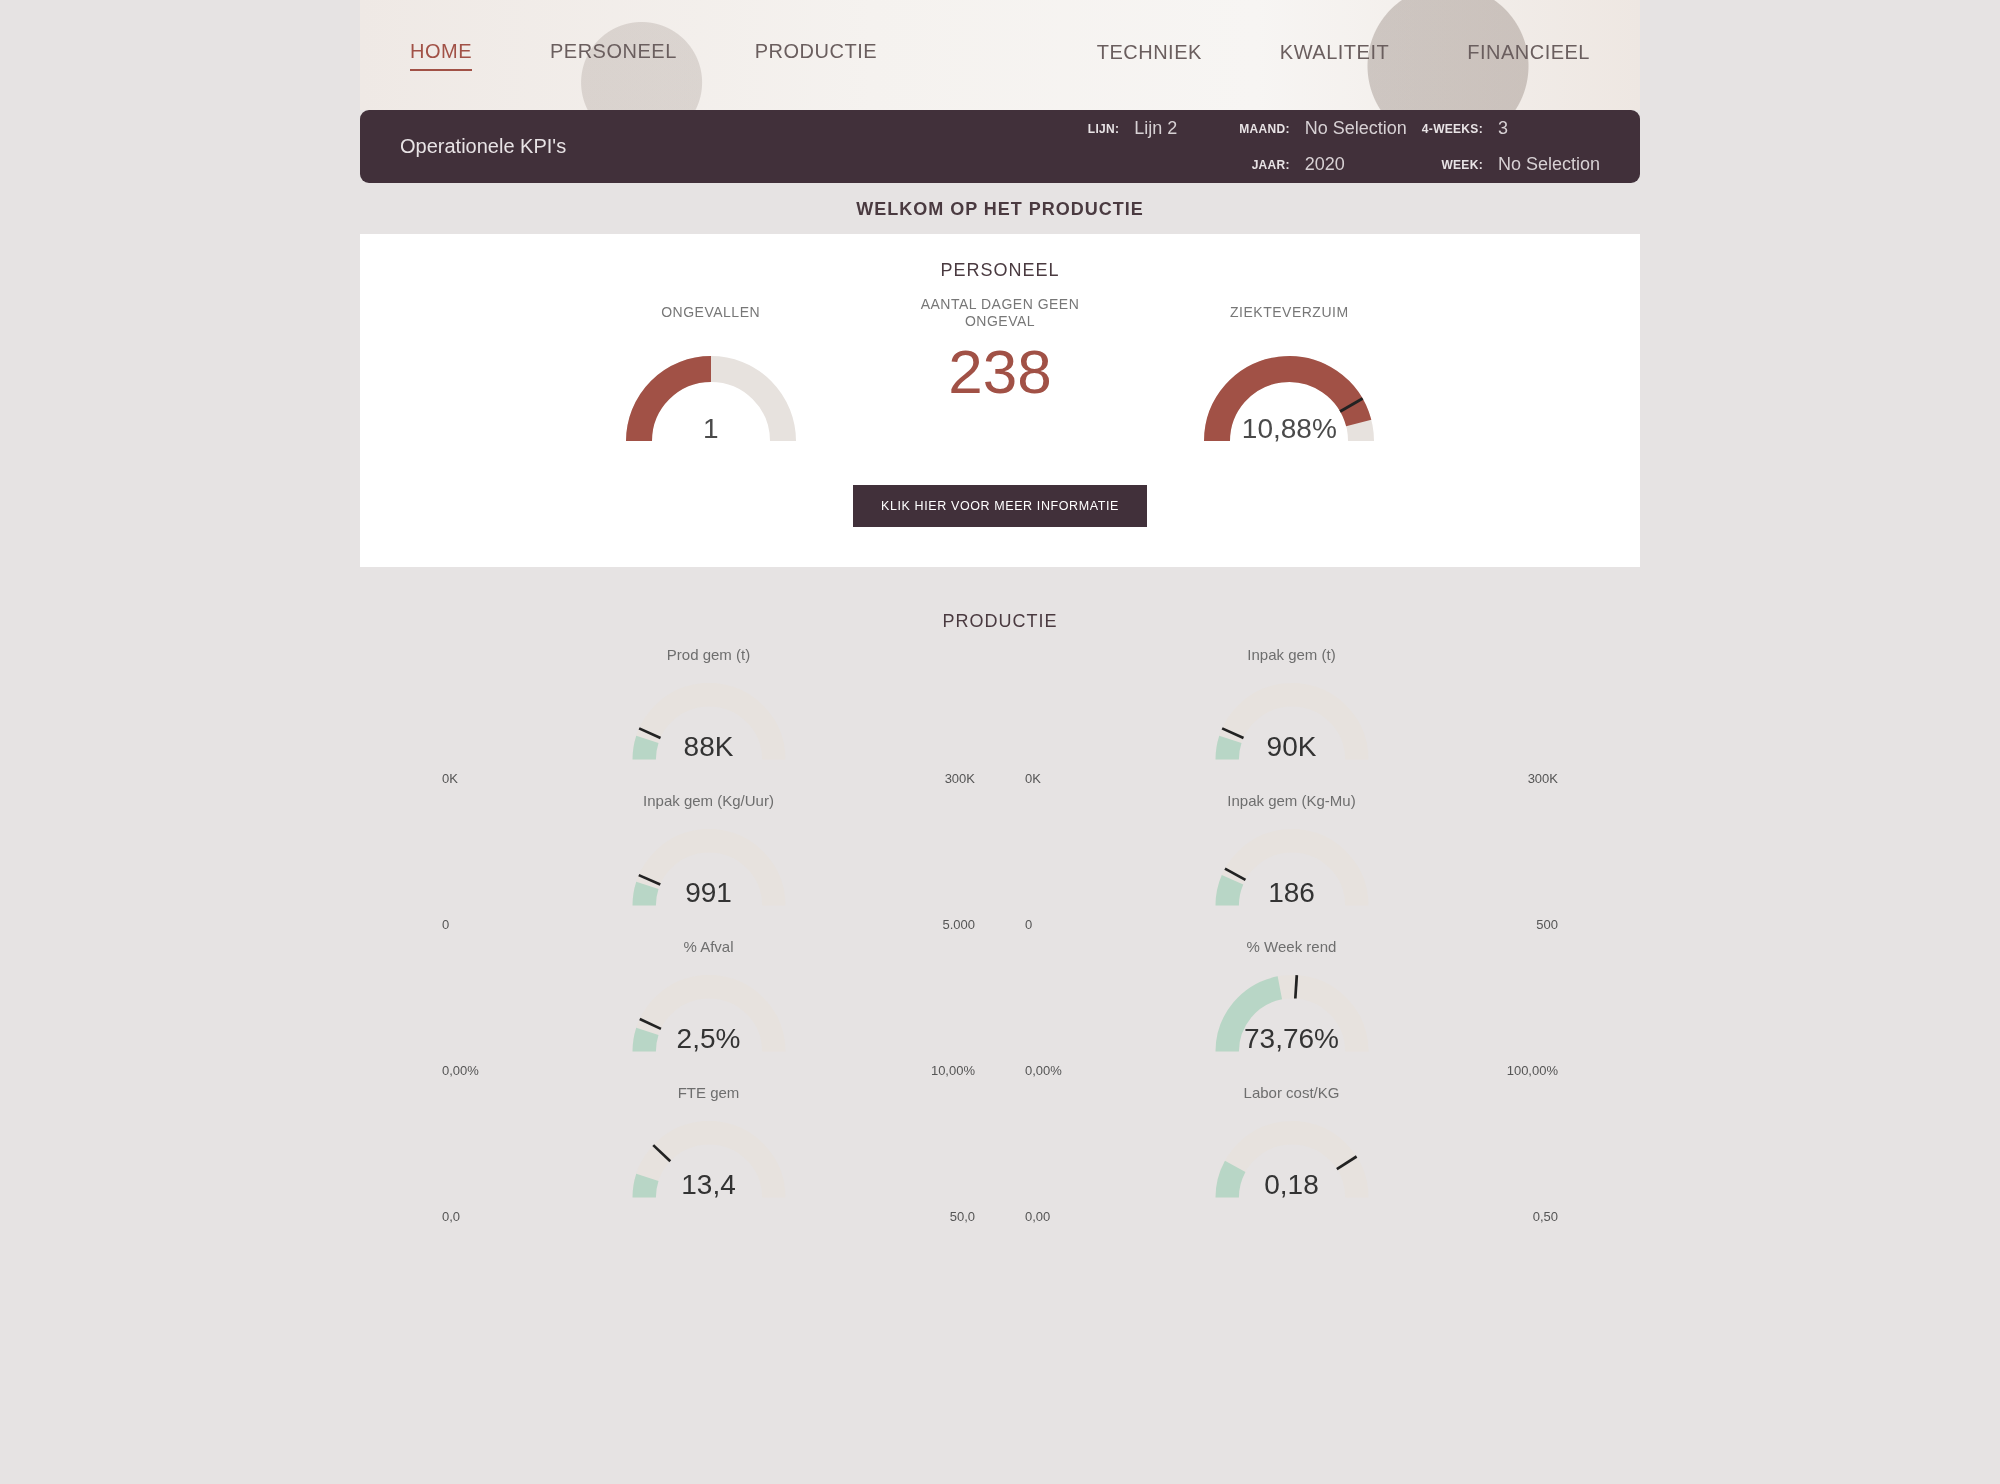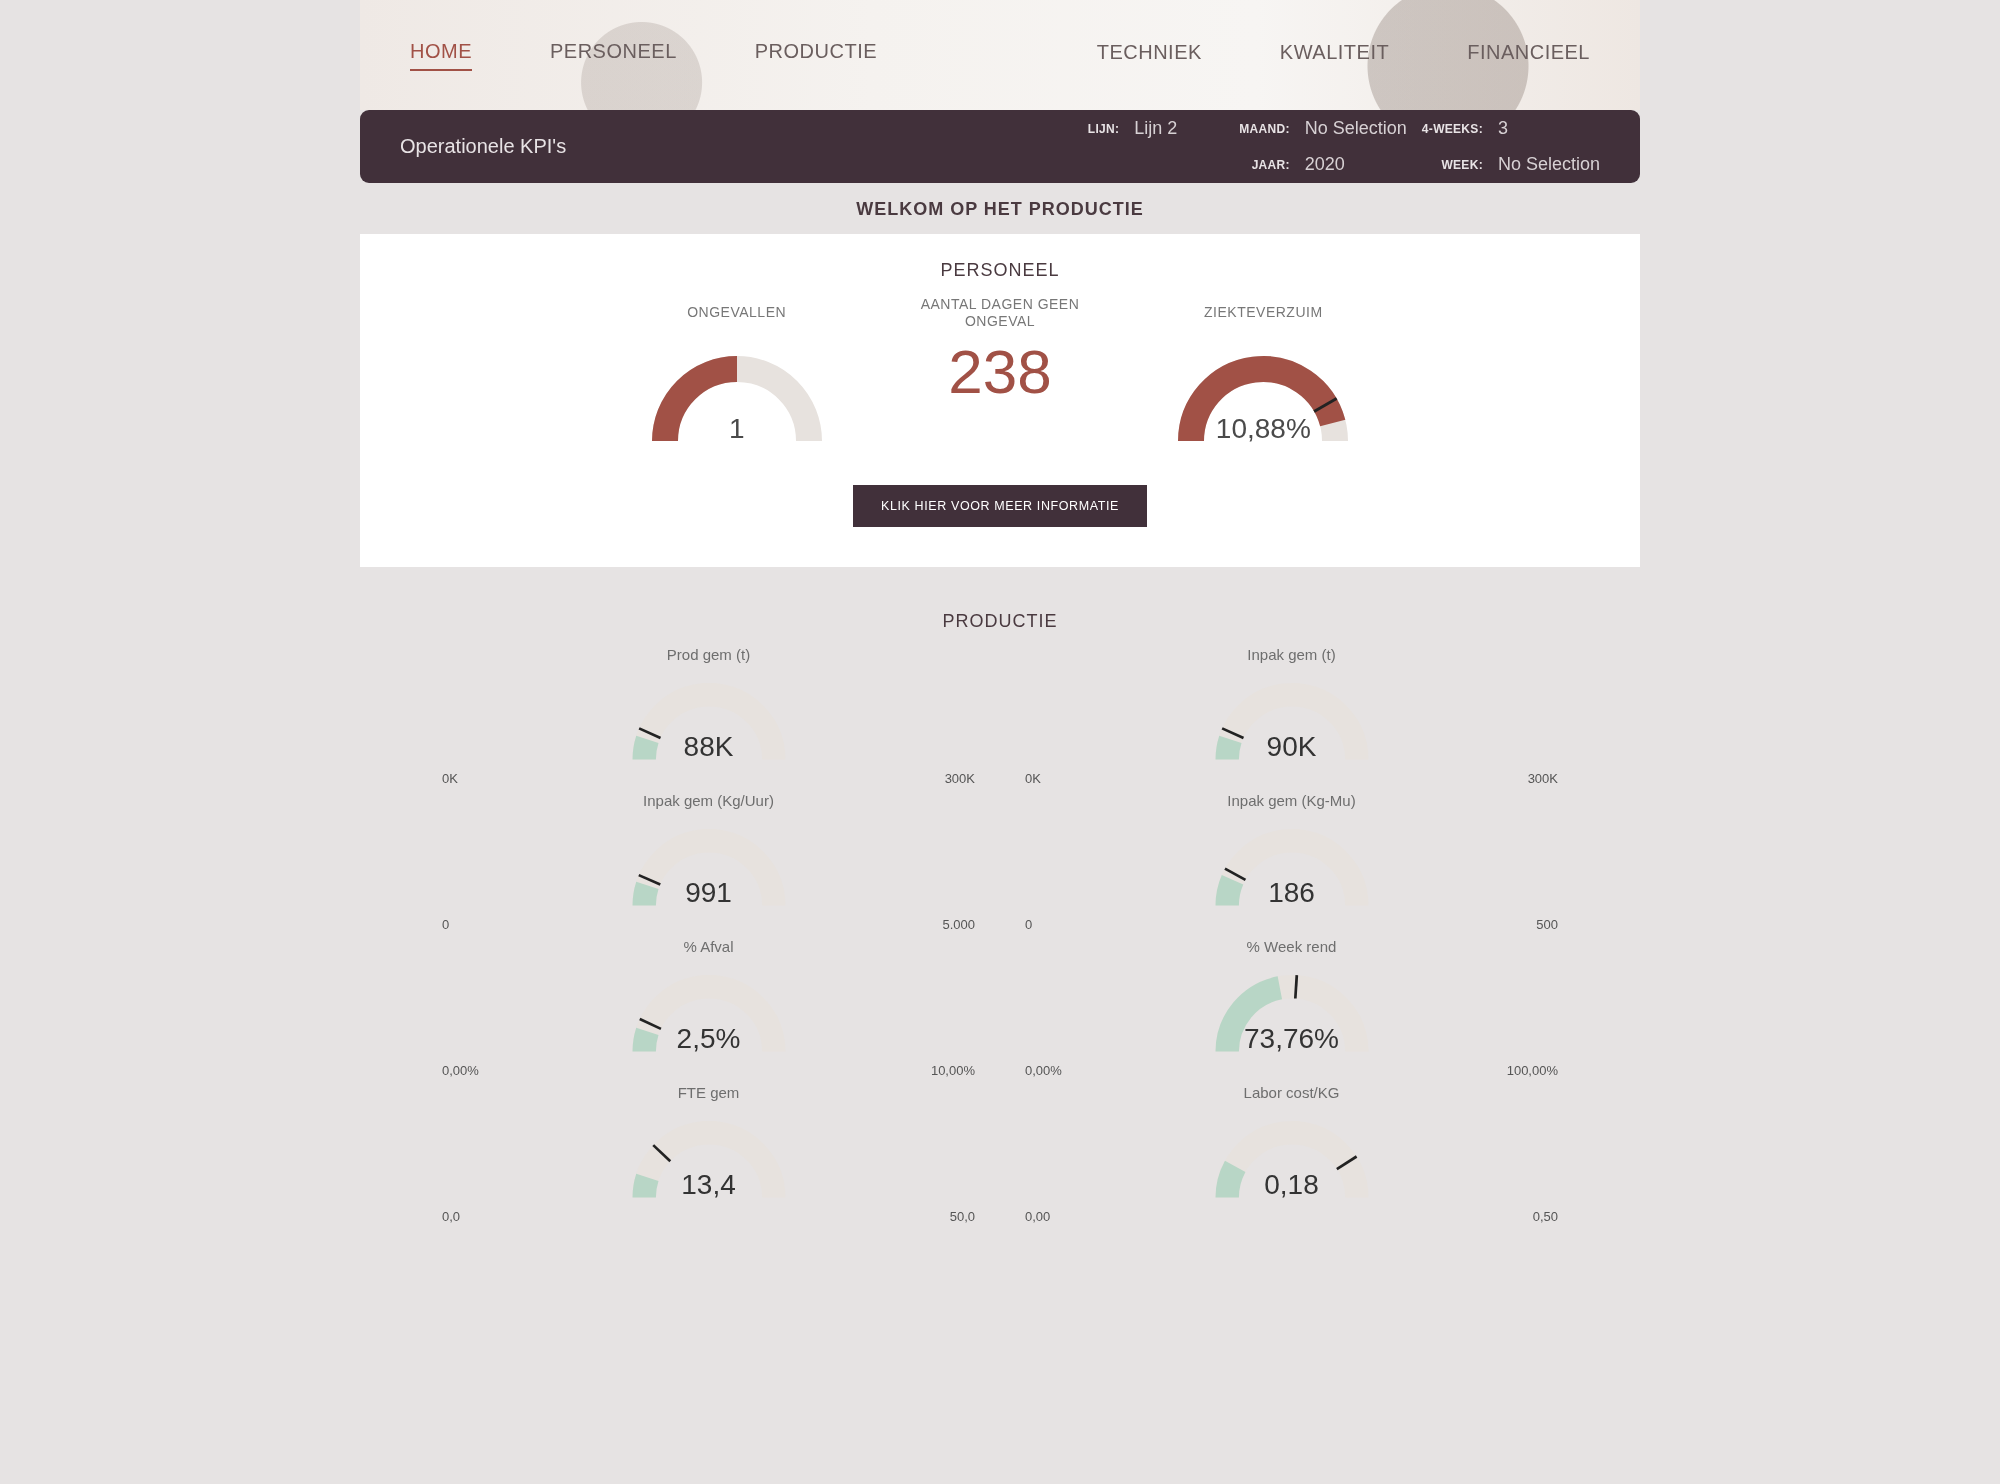--- a/index.html
+++ b/index.html
@@ -81,21 +81,21 @@
     text-align: center;
     font-size: 18px;
     letter-spacing: 1px;
     color: #4a3a40;
     margin-bottom: 14px;
     font-weight: 500;
   }
   .personeel-row {
     display: flex;
     justify-content: center;
-    gap: 84px;
+    gap: 110px;
     align-items: flex-start;
   }
   .p-card { text-align: center; }
   .p-sub {
     font-size: 14px;
     color: #777;
     letter-spacing: .5px;
     margin-bottom: 10px;
     line-height: 1.25;
     min-height: 36px;

